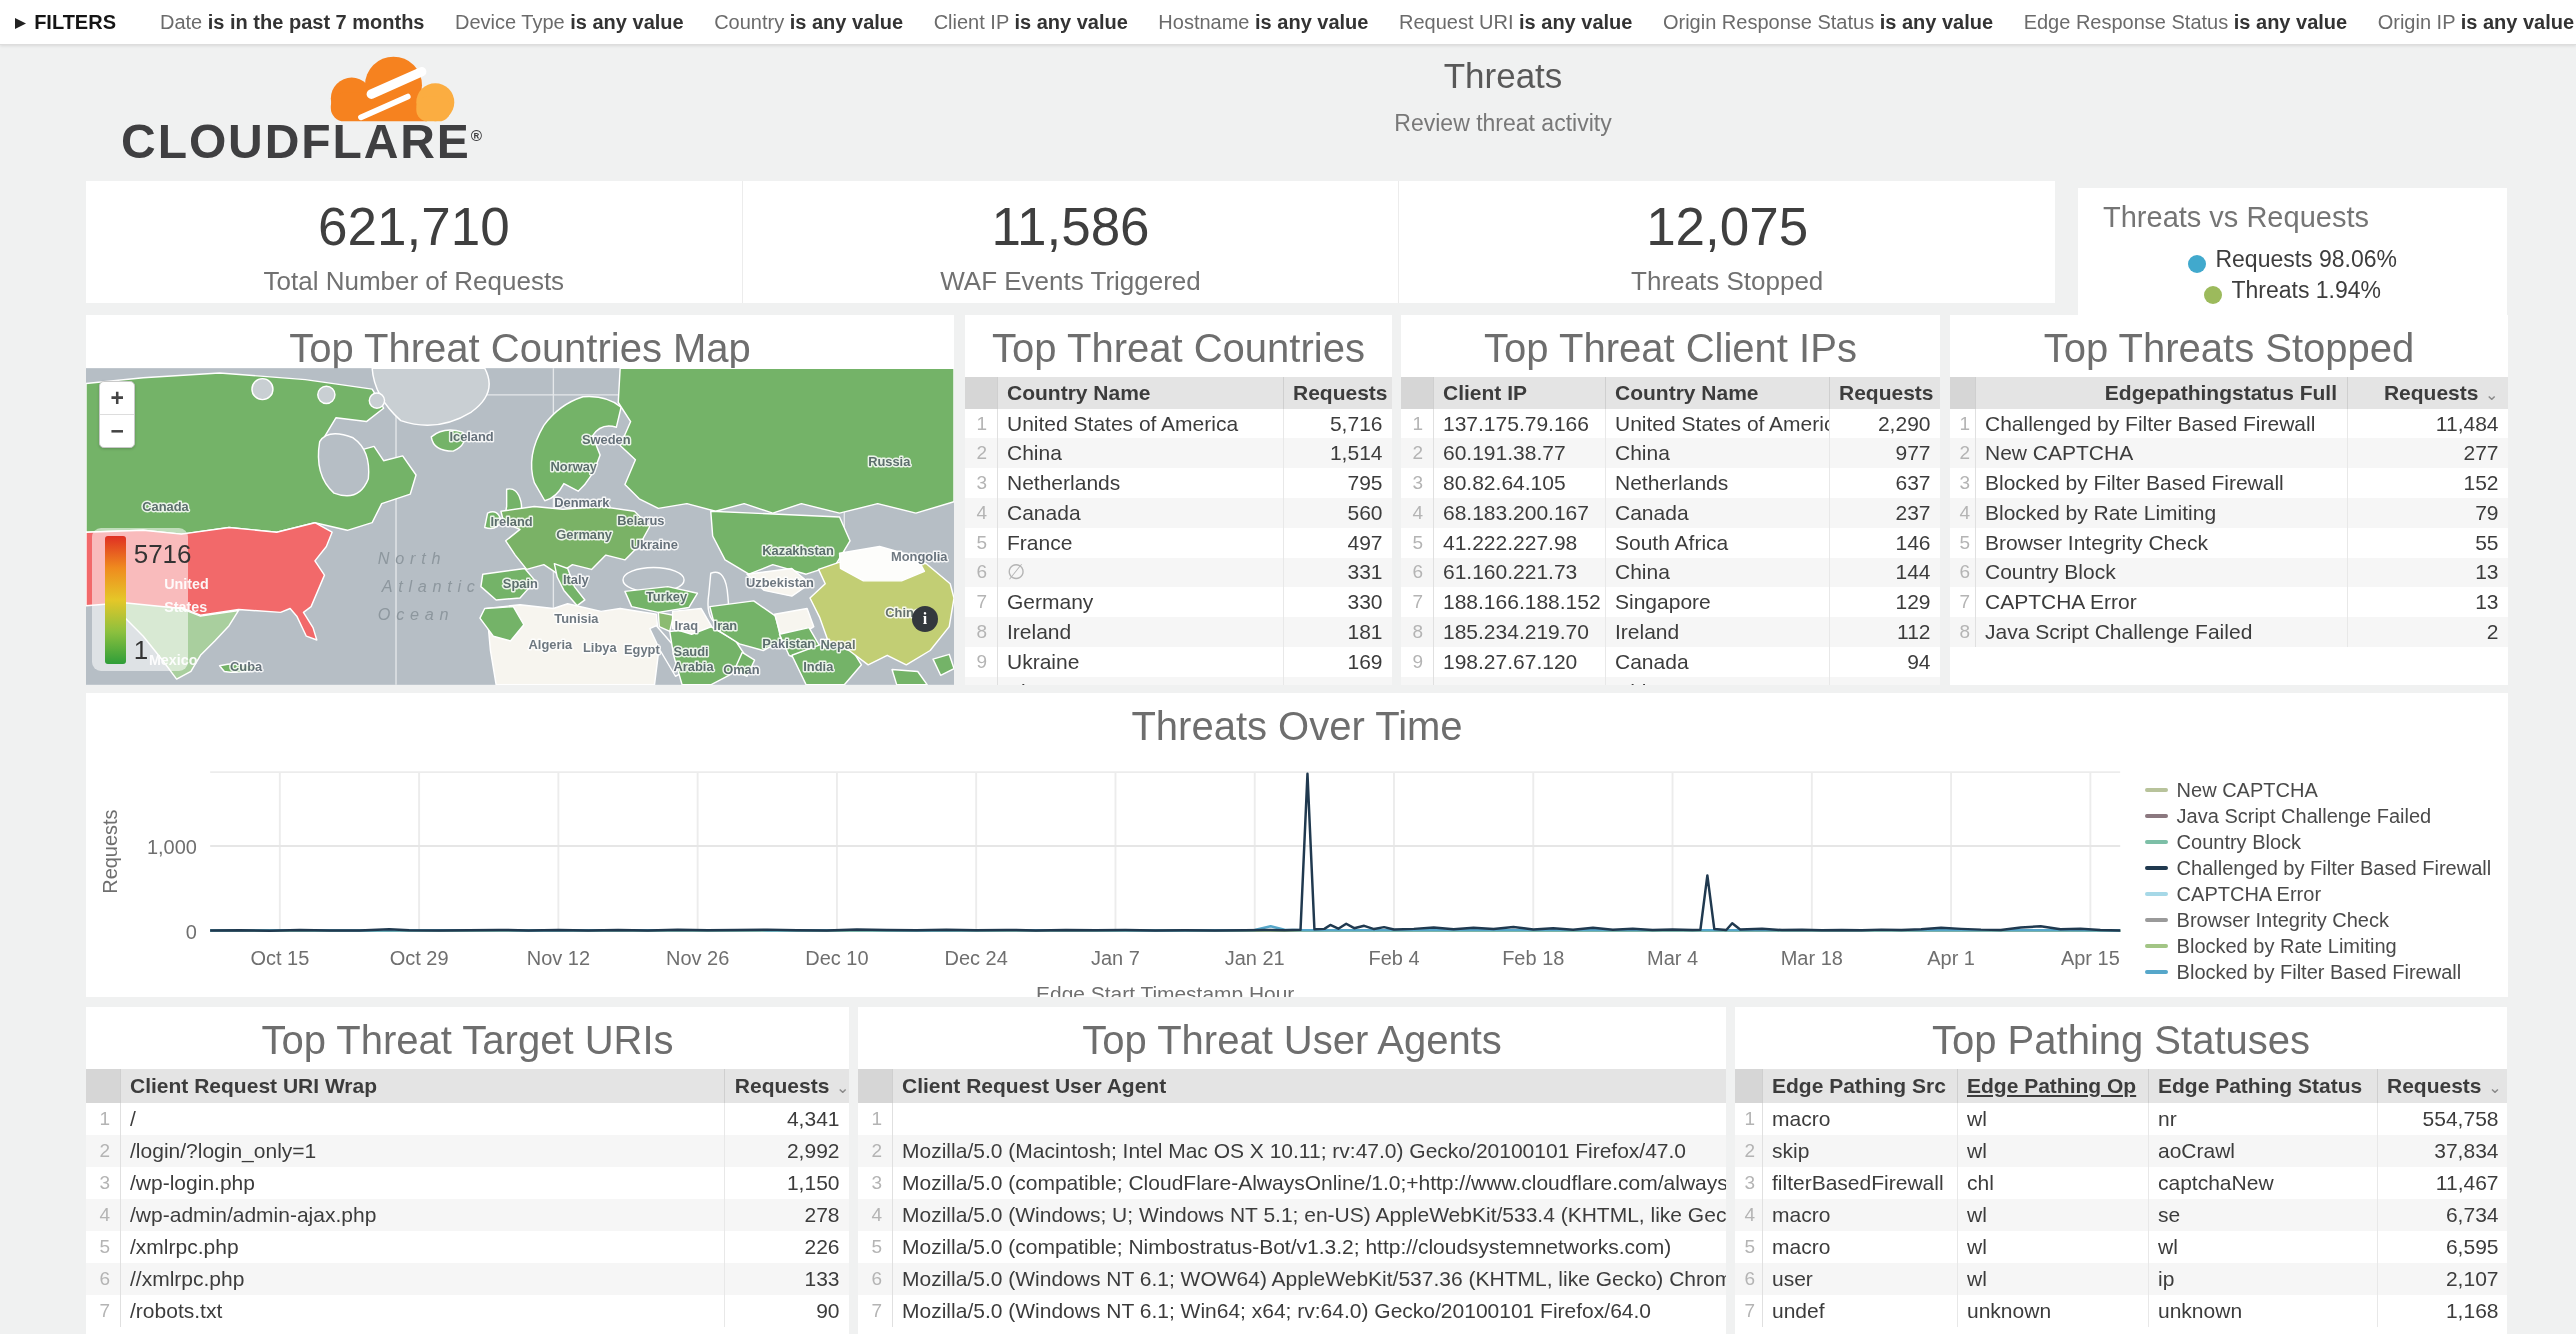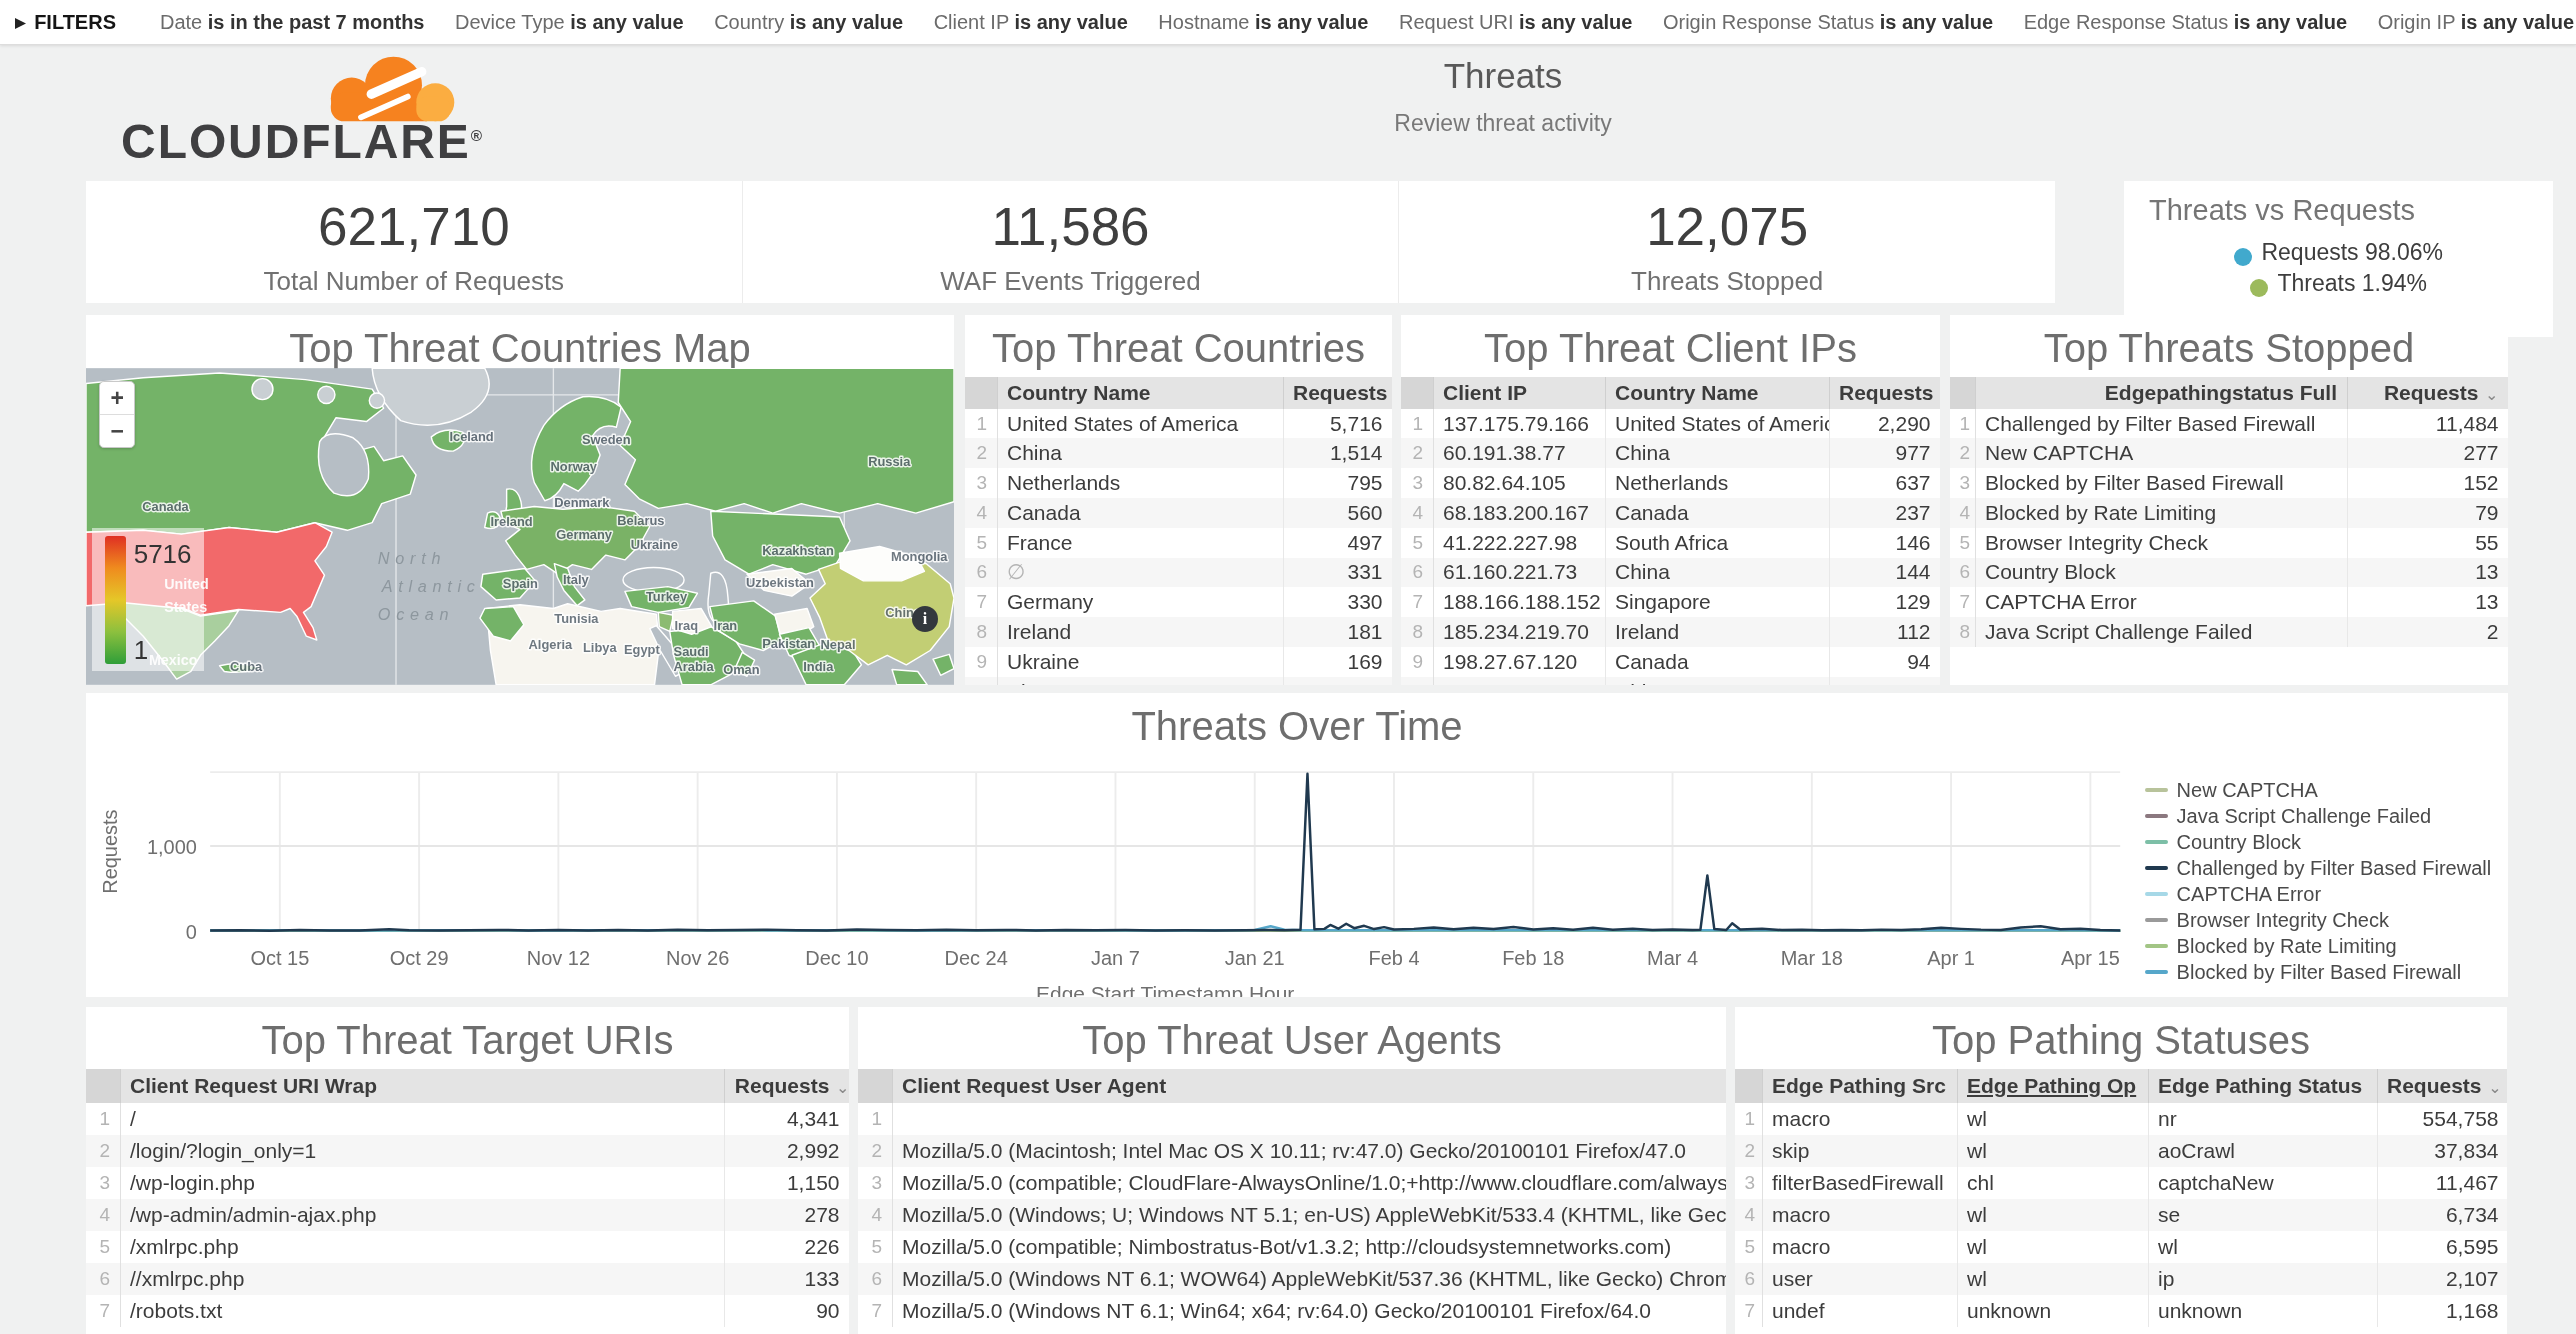--- a/index.html
+++ b/index.html
@@ -28,21 +28,21 @@
   .panel{position:absolute;background:#fff;overflow:hidden;}
   .panel h3{margin:11.4px 0 5.7px;text-align:center;font-weight:400;font-size:40px;color:#6e6e6e;}
 
   
   .kpi-row{left:86px;top:181px;width:1969px;height:122px;display:flex;}
   .kpi{flex:1;text-align:center;padding-top:15.3px;border-right:1.9px solid #ececec;}
   .kpi:last-child{border-right:none;}
   .kpi .num{font-size:53px;color:#3f3f3f;}
   .kpi .lbl{font-size:26px;color:#717171;margin-top:8.6px;}
 
-  .tvr{left:2078px;top:181px;width:429px;height:156px;margin-left:46px;}
+  .tvr{left:2078px;top:188px;width:429px;height:156px;}
   .tvr .t{font-size:29px;color:#757575;padding:13.3px 0 0 25px;}
   .tvr .leg{margin-top:11.4px;display:flex;flex-direction:column;align-items:center;gap:4.8px;font-size:23px;color:#3d3d3d;}
   .tvr .leg .row{display:flex;align-items:flex-end;gap:9.5px;}
   .dot{width:18px;height:18px;border-radius:50%;display:inline-block;}
 
   
   table.dtable{width:100%;border-collapse:collapse;table-layout:fixed;font-size:21px;color:#3c3c3c;}
   .dtable th{background:#e4e4e4;font-weight:700;text-align:left;padding:3.8px 9.5px;border-left:1px solid #cfcfcf;
     white-space:nowrap;overflow:hidden;height:31px;box-sizing:border-box;}
   .dtable th.idx{background:#d6d6d6;border-left:none;}
@@ -57,21 +57,21 @@
   .dtable td.nullv{color:#b4b4b4;}
 
   
   .map-panel{left:86px;top:315px;width:868px;height:370px;}
   .map-wrap{position:absolute;left:0;top:53px;width:868px;height:317px;}
   .map-wrap svg{display:block;}
   .zoomctl{position:absolute;left:13.3px;top:13.3px;width:34px;background:#fff;border:1px solid #c9c9c9;border-radius:4.8px;
     overflow:hidden;box-shadow:0 1px 2.9px rgba(0,0,0,.2);}
   .zoomctl .zb{height:32px;line-height:32px;text-align:center;font-size:23px;font-weight:700;color:#444;cursor:pointer;}
   .zoomctl .zb:first-child{border-bottom:1px solid #ddd;}
-  .gradlegend{position:absolute;left:5.7px;top:160px;width:112px;height:143px;background:rgba(255,255,255,.55);border-radius:0;}
+  .gradlegend{position:absolute;left:5.7px;top:160px;width:96px;height:143px;background:rgba(255,255,255,.55);border-radius:9px;}
   .gradbar{position:absolute;left:13.3px;top:7.6px;width:21px;height:128px;border-radius:2.9px;
     background:linear-gradient(to bottom,#df2f23,#ef8b1e,#e5c728,#8cc03e,#2f9e39);}
   .gl-max{position:absolute;left:42px;top:11.4px;font-size:26px;color:#333;}
   .gl-min{position:absolute;left:42px;top:107px;font-size:26px;color:#333;}
   .mapinfo{position:absolute;left:826px;top:238px;width:26px;height:26px;border-radius:50%;background:#33383d;color:#fff;
     text-align:center;line-height:26px;font-size:16px;font-weight:700;font-family:"Liberation Serif",serif;cursor:pointer;}
   text.cl{font-size:13.5px;fill:#57636d;paint-order:stroke;stroke:#ffffff;stroke-width:3px;stroke-linejoin:round;font-weight:700;opacity:.85;}
   text.us{font-size:15px;fill:#fdfdfd;stroke:none;font-weight:700;opacity:.95;}
   text.oc{font-size:17px;fill:#8d979e;font-style:italic;letter-spacing:6px;stroke:none;font-weight:400;}
 

